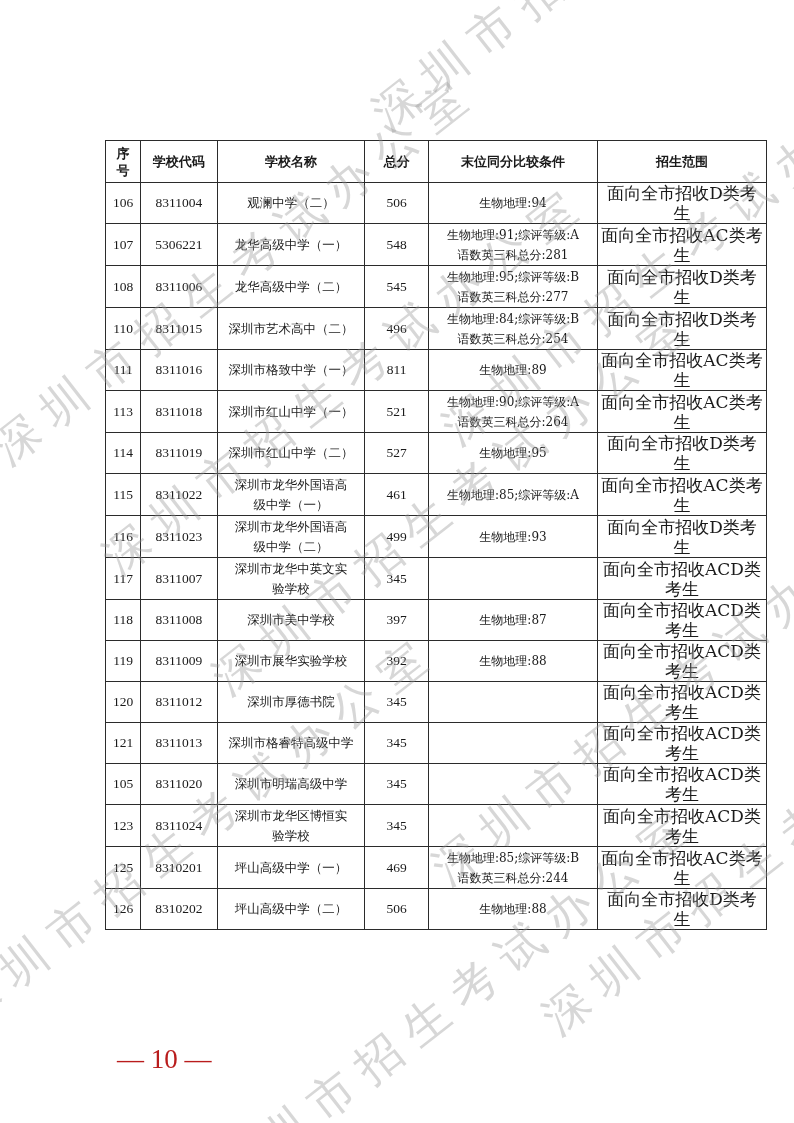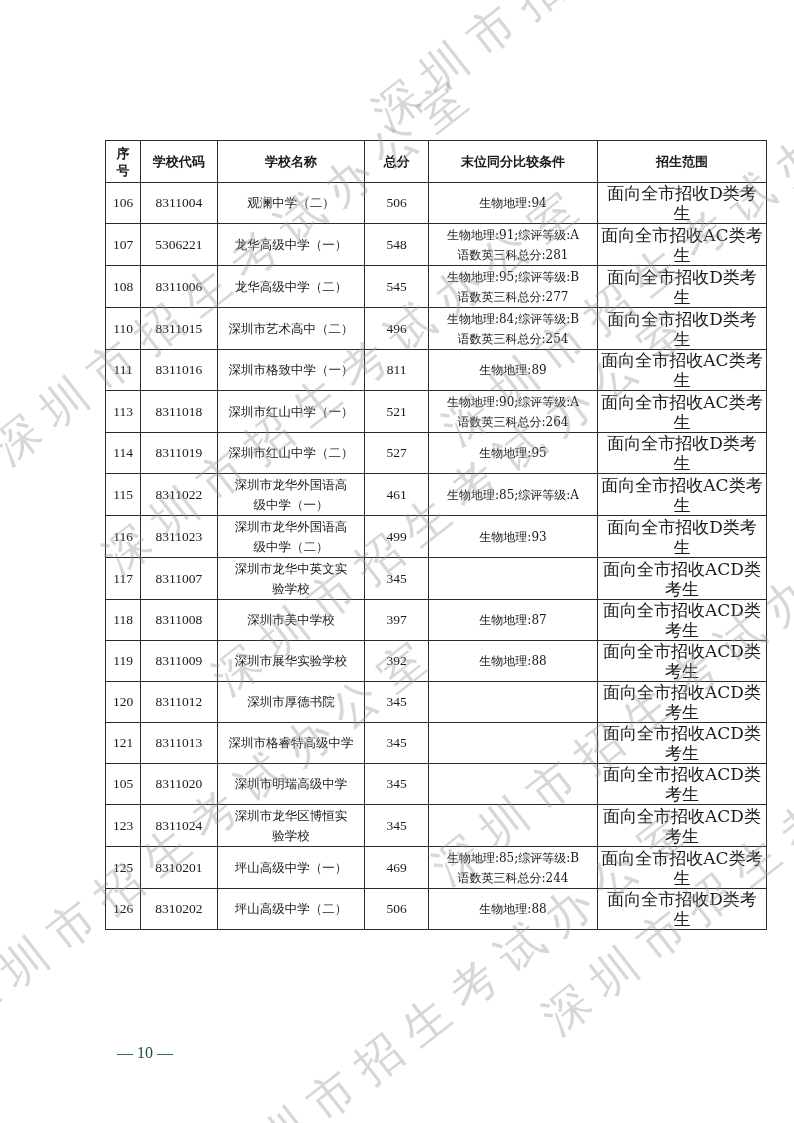--- a/index.html
+++ b/index.html
@@ -23,21 +23,21 @@
     padding: 0 2px; line-height: 20px;
   }
   table.scores th { font-family: "DejaVu Sans", "Liberation Sans", sans-serif; font-weight: bold; font-size: 13px; height: 41px; }
   td.idx, td.code, td.total { font-family: "Liberation Serif", serif; font-size: 13.5px; }
   tr.r1 td { height: 33px; }
   tr.r2 td { height: 41px; }
   td.cond { font-size: 12px; }
   td.scope { font-size: 17px; }
   .page-number {
     position: absolute; left: 117px; top: 1044px; font-family: "Liberation Serif", serif;
-    font-size: 16px; color: #14532d; z-index: 1;
+    font-size: 27px; color: #b91c1c; z-index: 1;
   }
 </style>
 </head>
 <body>
 
 <div class="watermark-layer">
   <div class="wm" style="left:360px;top:95px;transform:rotate(-38deg);">深圳市招生考试办公室</div>
   <div class="wm" style="left:-20px;top:430px;transform:rotate(-38deg);">深圳市招生考试办公室</div>
   <div class="wm" style="left:430px;top:410px;transform:rotate(-38deg);">深圳市招生考试办公室</div>
   <div class="wm" style="left:90px;top:540px;transform:rotate(-38deg);">深圳市招生考试办公室</div>

